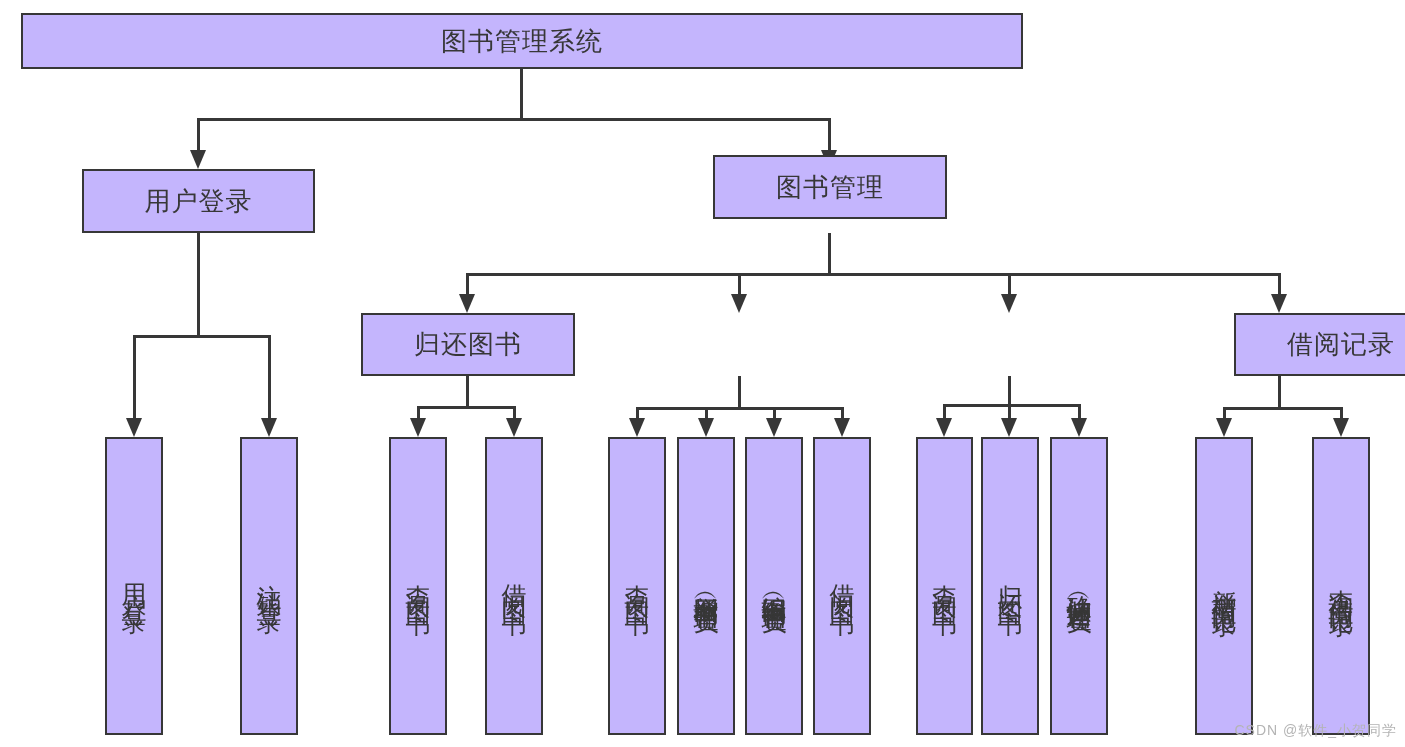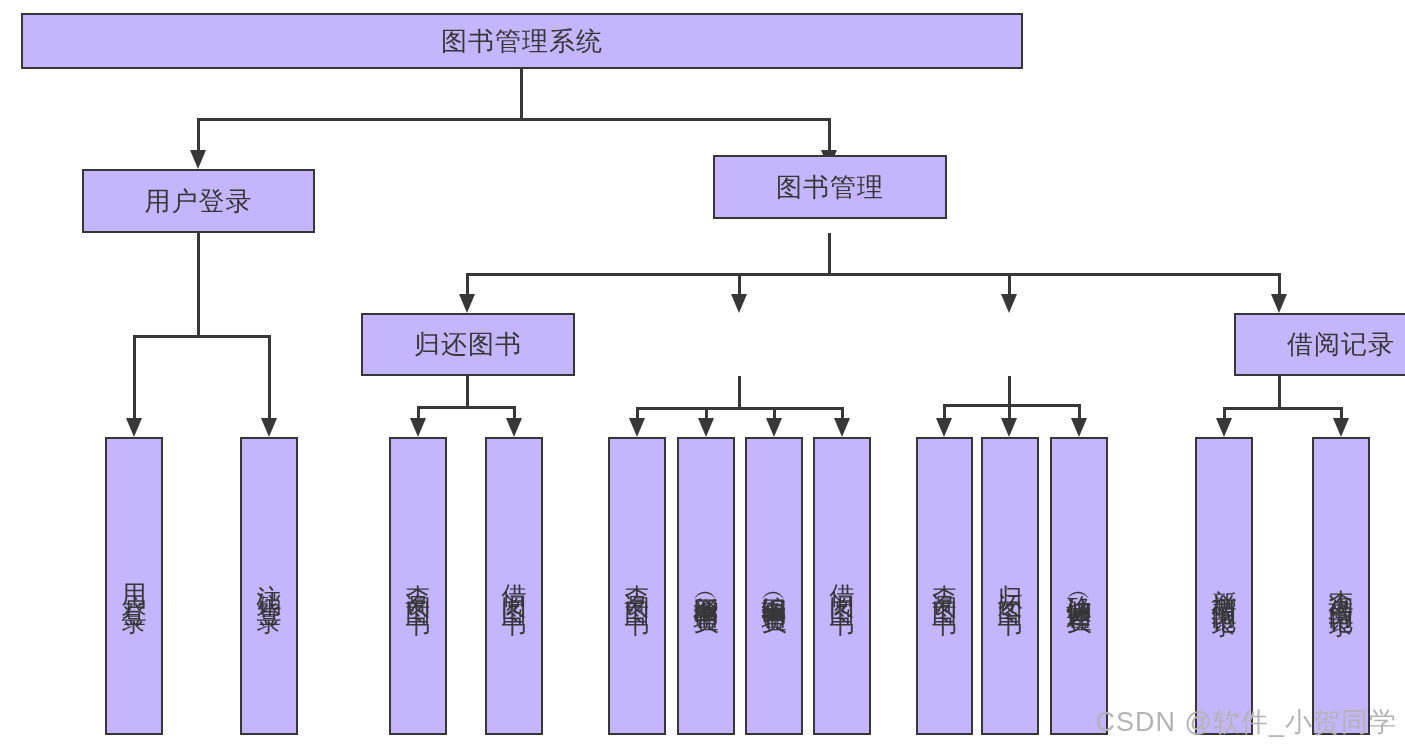--- a/index.html
+++ b/index.html
@@ -40,21 +40,21 @@
     position: absolute;
     width: 0; height: 0;
     border-left: 8px solid transparent;
     border-right: 8px solid transparent;
     border-top: 19px solid #373737;
   }
   .watermark {
     position: absolute;
     right: 8px;
     bottom: 7px;
-    font-size: 27px;
+    font-size: 14px;
     color: #b4b4b4;
     letter-spacing: 1px;
     z-index: 5;
     white-space: nowrap;
   }
 </style>
 </head>
 <body>
 
 <div class="canvas">

